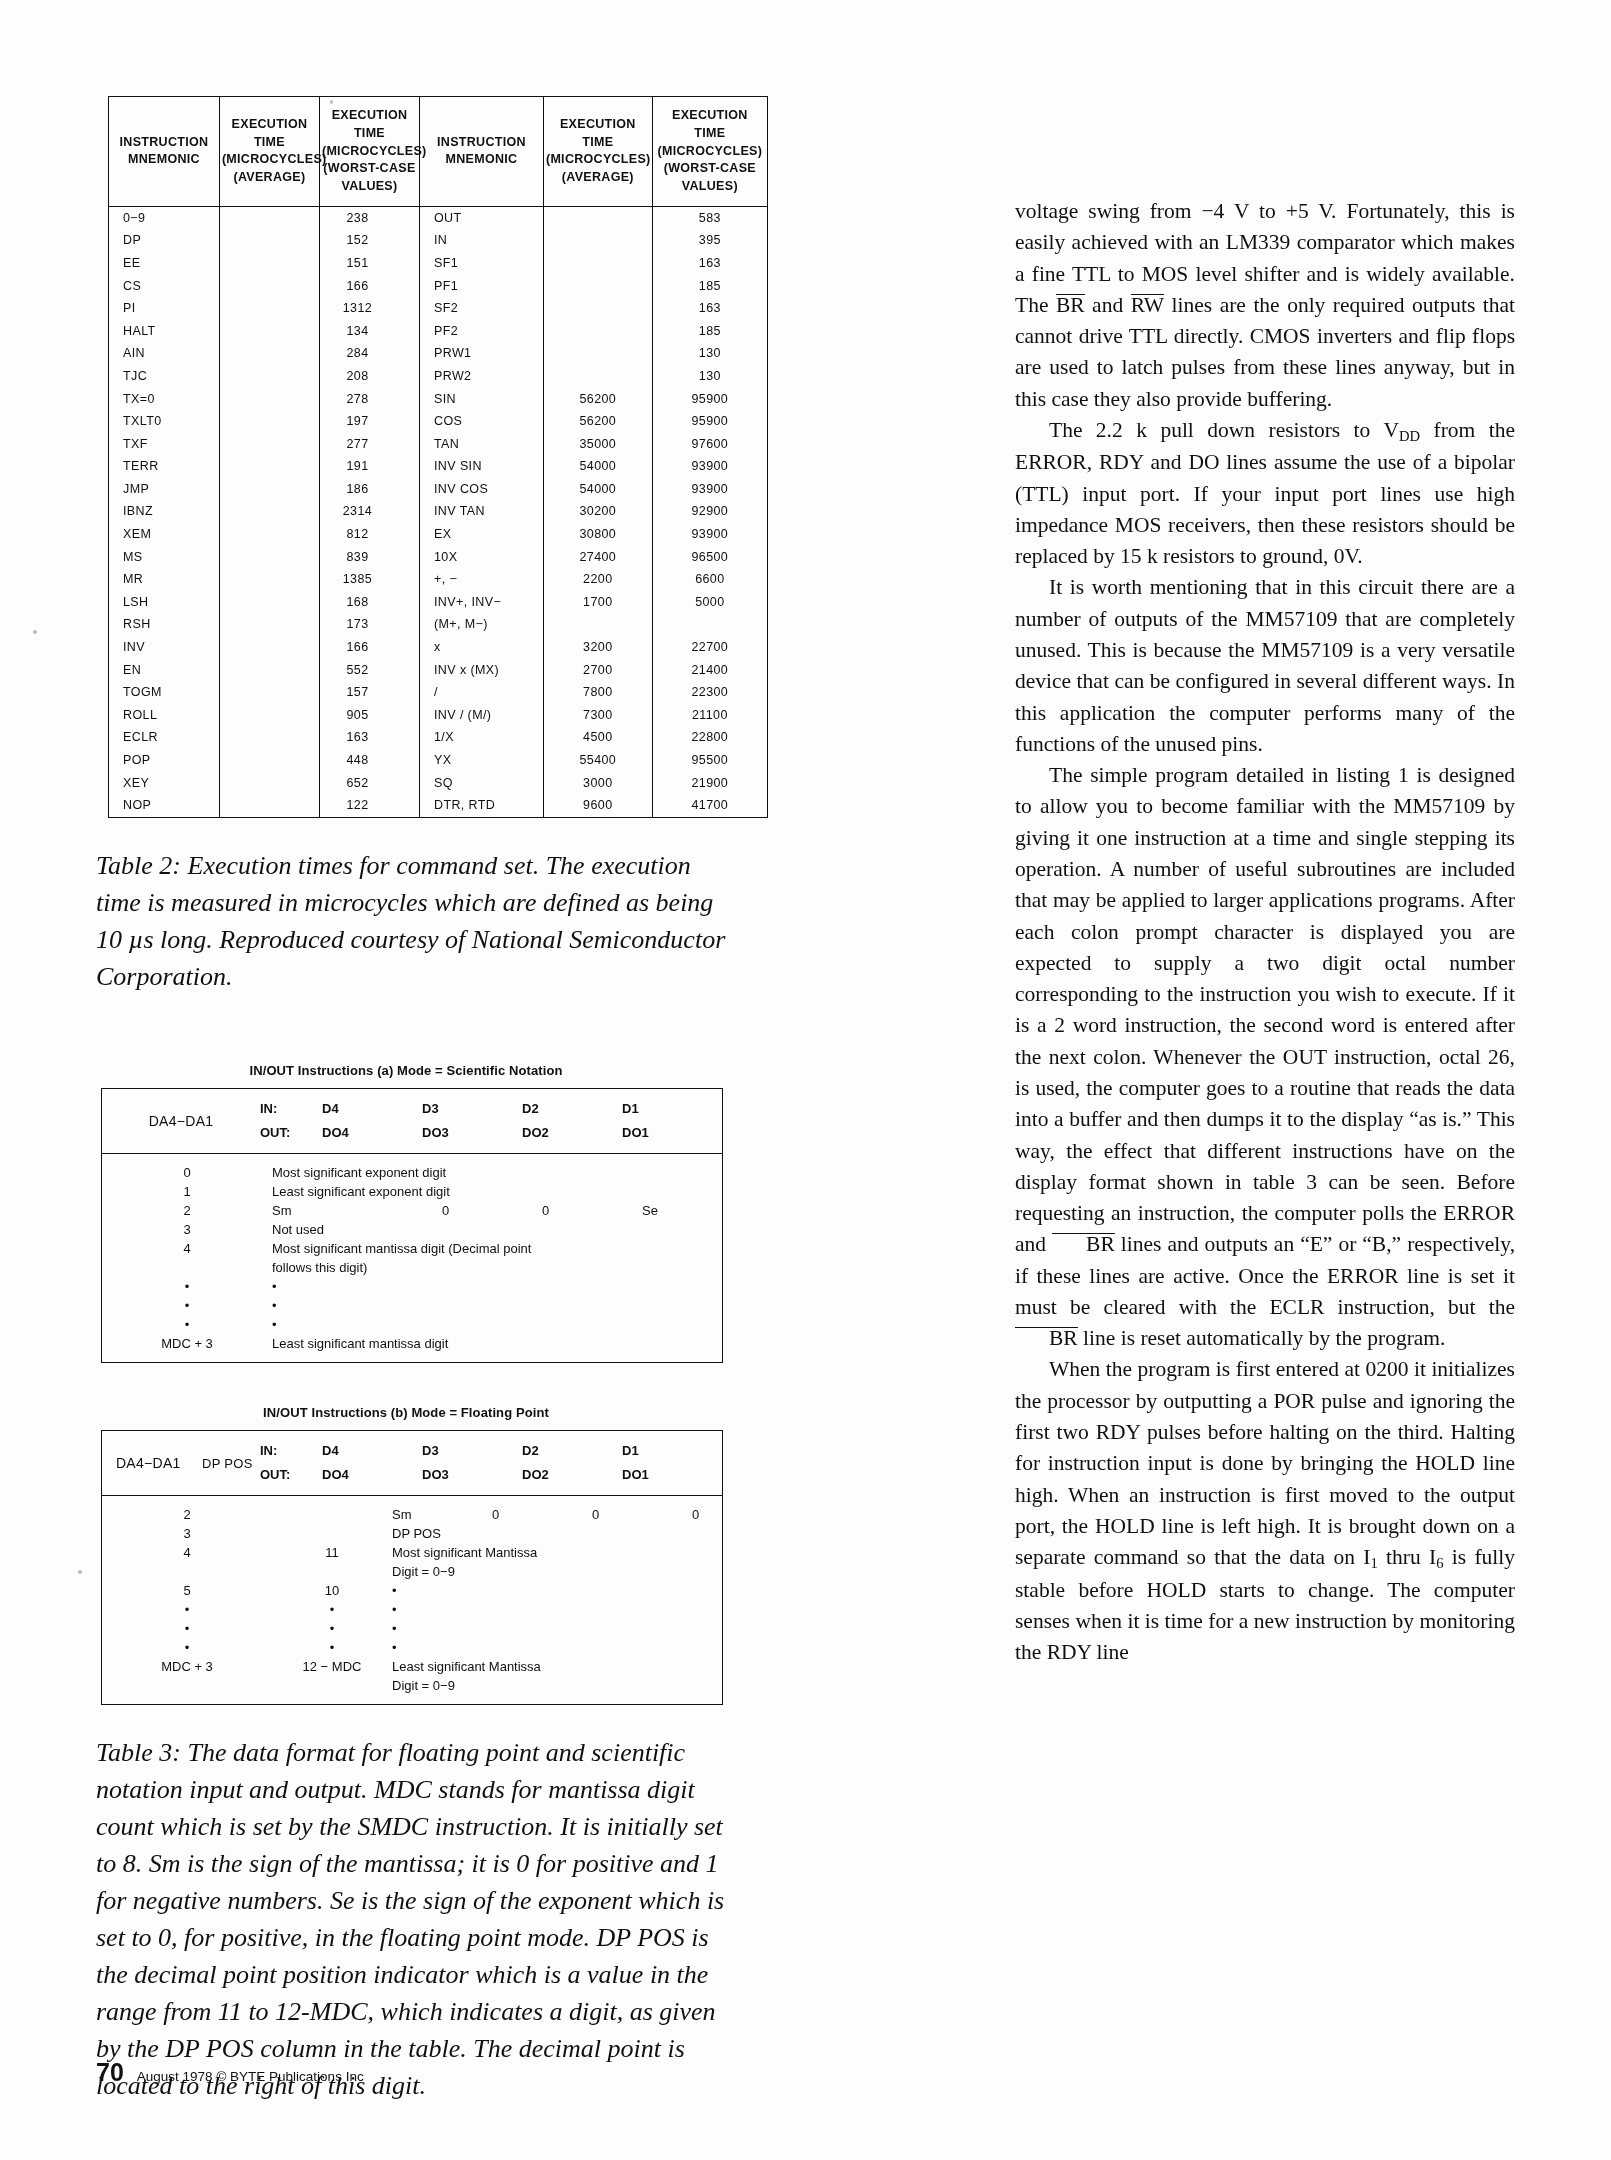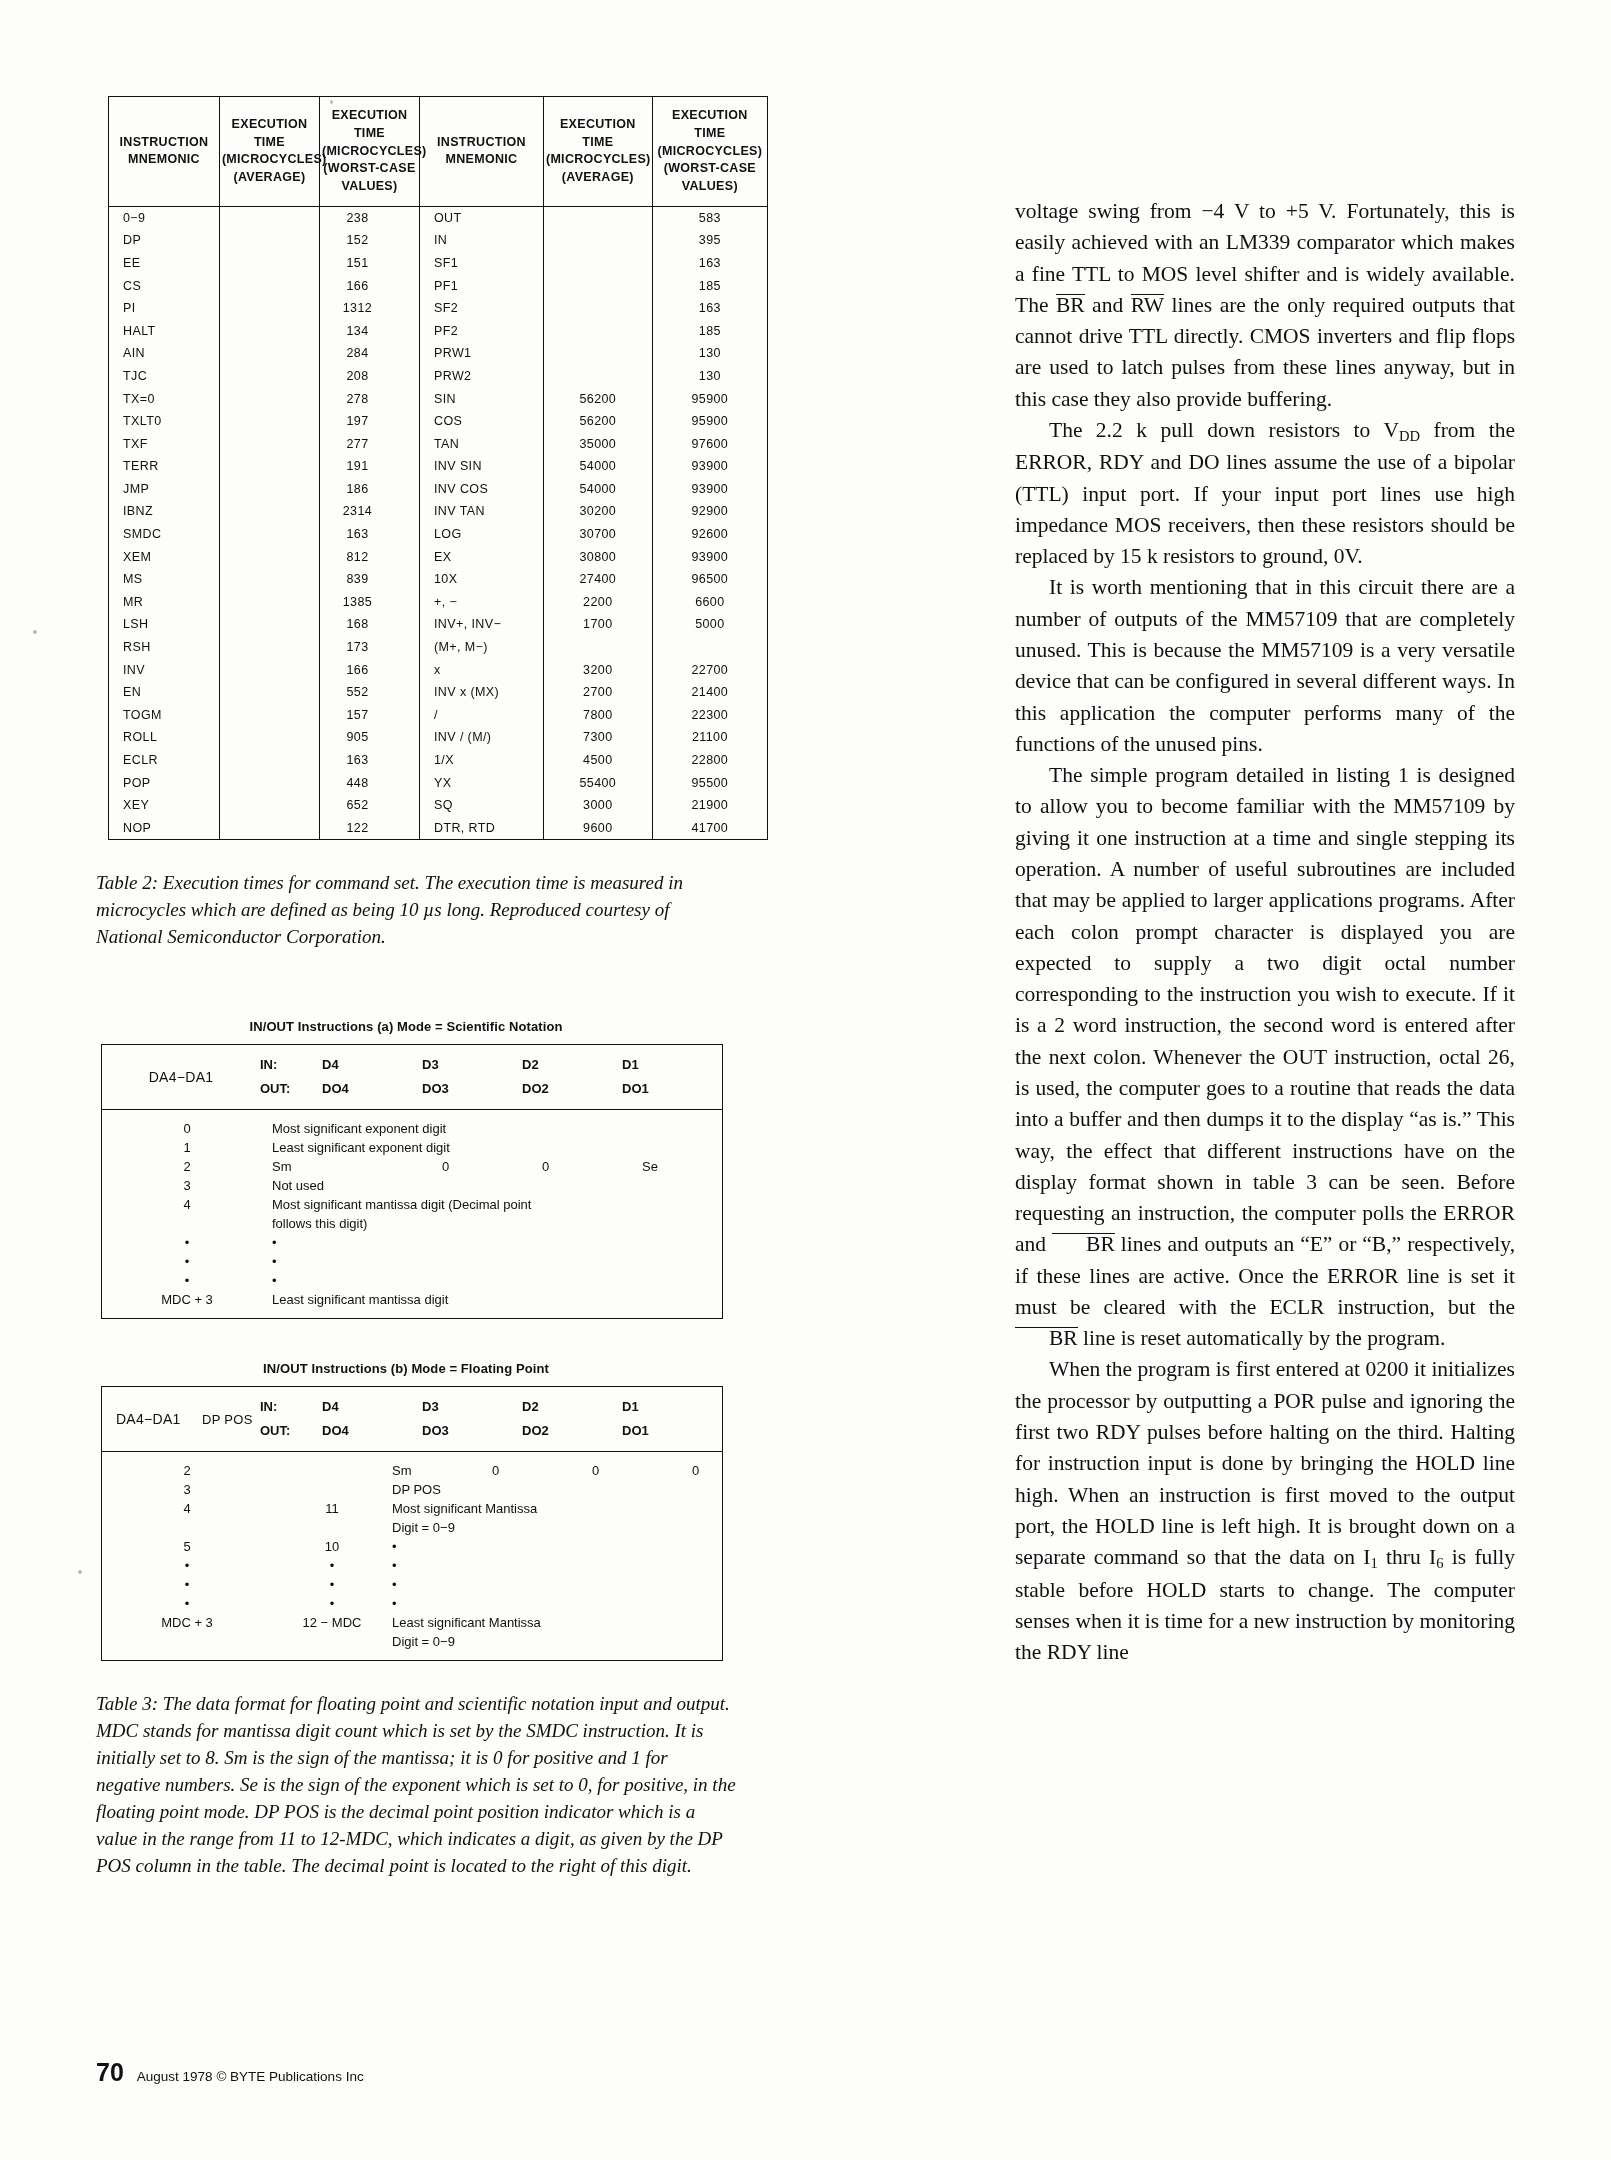--- a/index.html
+++ b/index.html
@@ -28,21 +28,21 @@
   table.t2 tbody tr:last-child td{border-bottom:1.5px solid #111;}
   .t2 td.mn{font-size:12.5px;text-align:left;padding-left:14px;height:22.6px;line-height:22.6px;letter-spacing:.4px;}
   .t2 td.num{font-size:12.5px;text-align:center;height:22.6px;line-height:22.6px;letter-spacing:.4px;padding-right:24px;}
   .t2 td.numr{font-size:12.5px;text-align:center;height:22.6px;line-height:22.6px;letter-spacing:.4px;}
   .t2 col.c1{width:102px}.t2 col.c2{width:92px}.t2 col.c3{width:92px}
   .t2 col.c4{width:114px}.t2 col.c5{width:100px}.t2 col.c6{width:106px}
 
   
   .caption{
     font-family:"Liberation Serif", serif;
-    font-style:italic;font-size:19px;line-height:1.42;
+    font-style:italic;font-size:26px;line-height:1.42;
     margin-top:30px;width:640px;text-align:left;
   }
 
   
   .io-title{
     font-size:13px;font-weight:bold;text-align:center;
     margin:0 0 10px 0;width:620px;letter-spacing:.1px;
   }
   .io-wrap{border:1.5px solid #111;}
   .io-head{display:flex;align-items:center;border-bottom:1.5px solid #111;height:64px;}
@@ -219,28 +219,20 @@
           </tr>
           <tr>
             <td class="mn">IBNZ</td>
             <td class="num"></td>
             <td class="num">2314</td>
             <td class="mn">INV TAN</td>
             <td class="numr">30200</td>
             <td class="numr">92900</td>
           </tr>
           <tr>
-            <td class="mn">SMDC</td>
-            <td class="num"></td>
-            <td class="num">163</td>
-            <td class="mn">LOG</td>
-            <td class="numr">30700</td>
-            <td class="numr">92600</td>
-          </tr>
-          <tr>
             <td class="mn">XEM</td>
             <td class="num"></td>
             <td class="num">812</td>
             <td class="mn">EX</td>
             <td class="numr">30800</td>
             <td class="numr">93900</td>
           </tr>
           <tr>
             <td class="mn">MS</td>
             <td class="num"></td>

